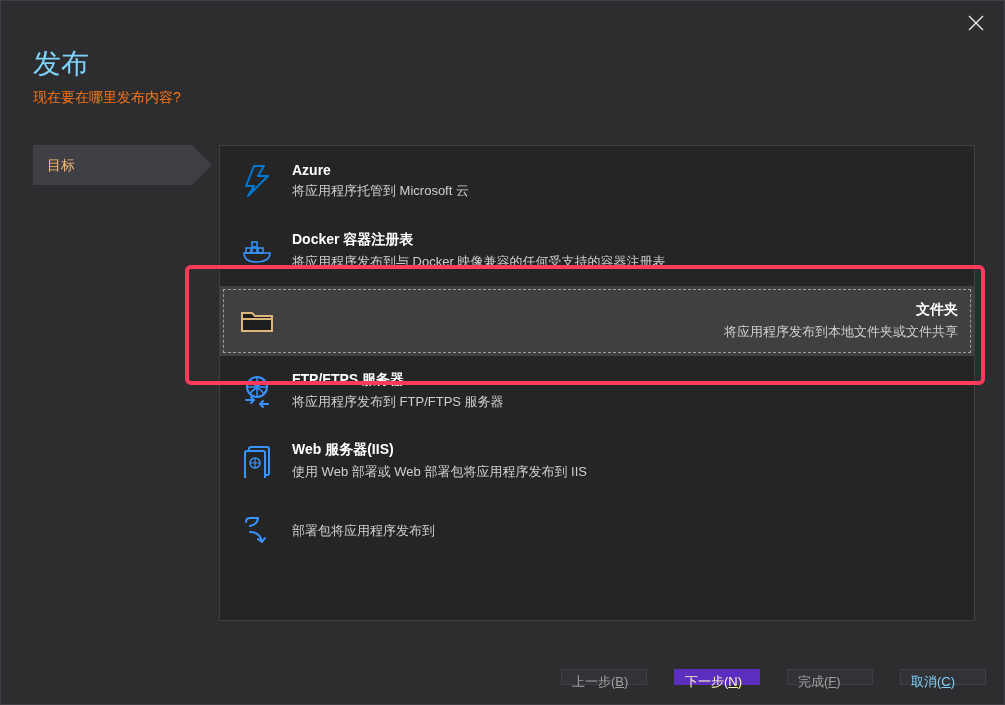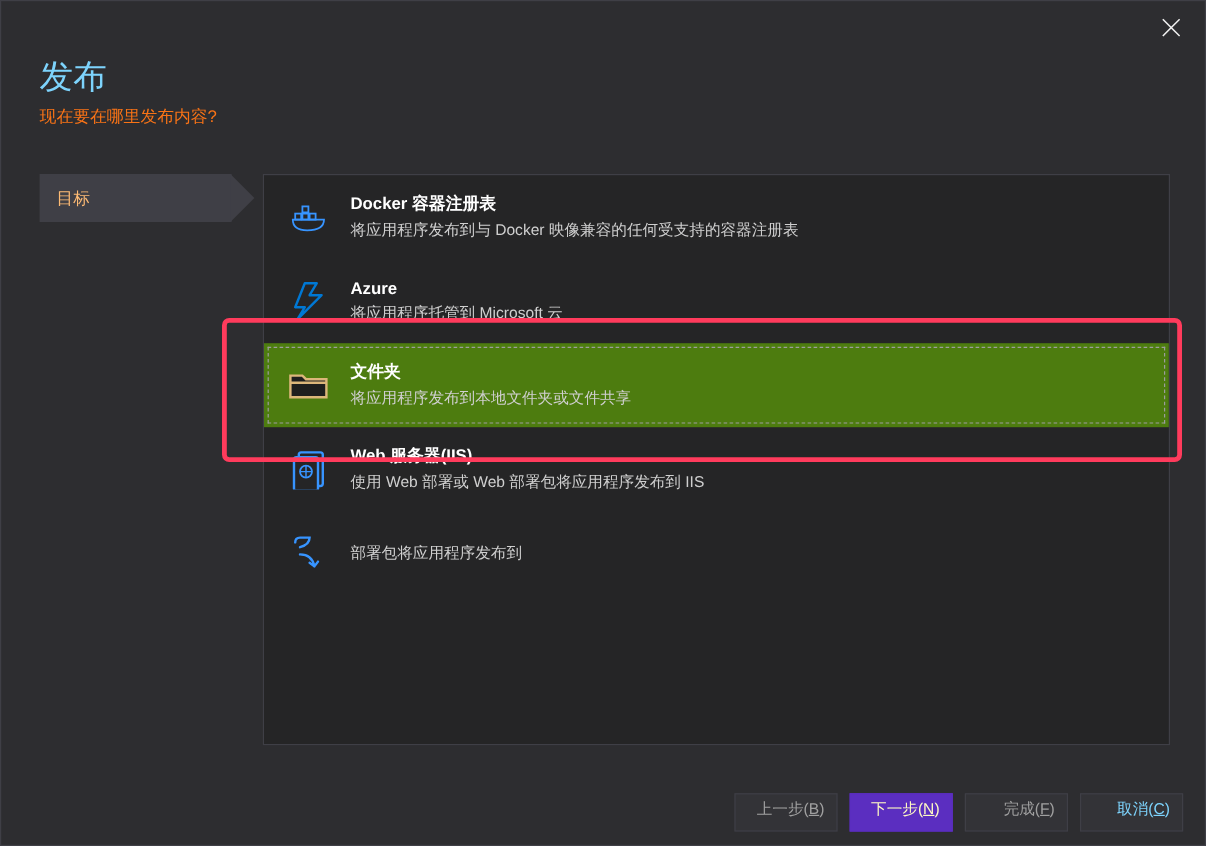--- a/index.html
+++ b/index.html
@@ -103,23 +103,24 @@
     font-size: 14px;
     font-weight: 600;
     color: #ffffff;
     margin-bottom: 4px;
   }
   .opt-desc {
     font-size: 13px;
     color: #cfcfcf;
   }
   .option.selected {
-    background: #4d7c0f;
+    background: #404040;
     outline: 1px dashed #9d9d9d;
     outline-offset: -4px;
+    text-align: right;
   }
 
   .highlight-rect {
     position: absolute;
     border: 4px solid #ff3b5c;
     border-radius: 6px;
     pointer-events: none;
     left: 184px;
     top: 264px;
     width: 800px;
@@ -134,29 +135,30 @@
     bottom: 0;
     height: 54px;
     display: flex;
     align-items: center;
     justify-content: flex-end;
     padding-right: 18px;
     gap: 10px;
   }
   .btn {
     min-width: 86px;
-    height: 32px;
+    height: 16px;
     line-height: 24px;
     font-size: 13px;
     padding: 0 10px;
-    text-align: right;
+    text-align: left;
     border: 1px solid #3f3f46;
     background: #333337;
     color: #a0a0a0;
     cursor: default;
+    margin-left: 17px;
   }
   .btn.enabled {
     color: #7dd3fc;
     cursor: pointer;
   }
   .btn.primary {
     background: #5b2ec0;
     border-color: #5b2ec0;
     color: #fef9c3;
     cursor: pointer;
@@ -176,62 +178,76 @@
   </div>
 
   <div class="title">发布</div>
   <div class="subtitle">现在要在哪里发布内容?</div>
 
   <div class="sidebar">
     <div class="step active">目标</div>
   </div>
 
   <div class="panel">
+
+    <div class="option">
+      <div class="icon-wrap">
+        <svg width="34" height="34" viewBox="0 0 34 34">
+          <path d="M14 2 L6 22 L14 22 L8 32 L28 12 L18 12 L24 2 Z" fill="none" stroke="#0078d4" stroke-width="2" stroke-linejoin="round"></path>
+        </svg>
+      </div>
+      <div class="texts">
+        <div class="opt-title">Azure</div>
+        <div class="opt-desc">将应用程序托管到 Microsoft 云</div>
+      </div>
+    </div>
 
     <div class="option">
       <div class="icon-wrap">
         <svg width="34" height="30" viewBox="0 0 34 30">
           <rect x="6" y="12" width="5" height="5" fill="none" stroke="#3794ff" stroke-width="1.5"></rect>
           <rect x="12" y="12" width="5" height="5" fill="none" stroke="#3794ff" stroke-width="1.5"></rect>
           <rect x="18" y="12" width="5" height="5" fill="none" stroke="#3794ff" stroke-width="1.5"></rect>
           <rect x="12" y="6" width="5" height="5" fill="none" stroke="#3794ff" stroke-width="1.5"></rect>
           <path d="M4 17 Q4 26 16 26 Q30 26 30 17 L4 17 Z" fill="none" stroke="#3794ff" stroke-width="1.5"></path>
         </svg>
       </div>
       <div class="texts">
         <div class="opt-title">Docker 容器注册表</div>
         <div class="opt-desc">将应用程序发布到与 Docker 映像兼容的任何受支持的容器注册表</div>
       </div>
     </div>
 
-    <div class="option">
-      <div class="icon-wrap">
-        <svg width="34" height="34" viewBox="0 0 34 34">
-          <path d="M14 2 L6 22 L14 22 L8 32 L28 12 L18 12 L24 2 Z" fill="none" stroke="#0078d4" stroke-width="2" stroke-linejoin="round"></path>
-        </svg>
-      </div>
-      <div class="texts">
-        <div class="opt-title">Azure</div>
-        <div class="opt-desc">将应用程序托管到 Microsoft 云</div>
-      </div>
-    </div>
-
     <div class="option selected">
       <div class="icon-wrap">
         <svg width="34" height="28" viewBox="0 0 34 28">
           <path d="M2 6 L2 24 L32 24 L32 9 L15 9 L12 6 Z" fill="#1e1e1e" stroke="#dcb67a" stroke-width="2"></path>
           <path d="M2 12 L32 12" stroke="#dcb67a" stroke-width="2"></path>
         </svg>
       </div>
       <div class="texts">
         <div class="opt-title">文件夹</div>
         <div class="opt-desc">将应用程序发布到本地文件夹或文件共享</div>
       </div>
     </div>
 
+    <div class="option">
+      <div class="icon-wrap">
+        <svg width="34" height="34" viewBox="0 0 34 34">
+          <circle cx="17" cy="13" r="10" fill="none" stroke="#3794ff" stroke-width="2"></circle>
+          <path d="M7 13 L27 13 M17 3 L17 23 M10 6 Q17 17 24 6 M10 20 Q17 9 24 20" fill="none" stroke="#3794ff" stroke-width="1.5"></path>
+          <path d="M6 26 L14 26 M14 26 L11 23 M14 26 L11 29" stroke="#3794ff" stroke-width="2" fill="none" stroke-linecap="round"></path>
+          <path d="M28 30 L20 30 M20 30 L23 27 M20 30 L23 33" stroke="#3794ff" stroke-width="2" fill="none" stroke-linecap="round"></path>
+        </svg>
+      </div>
+      <div class="texts">
+        <div class="opt-title">FTP/FTPS 服务器</div>
+        <div class="opt-desc">将应用程序发布到 FTP/FTPS 服务器</div>
+      </div>
+    </div>
 
     <div class="option">
       <div class="icon-wrap">
         <svg width="30" height="34" viewBox="0 0 30 34">
           <rect x="7" y="3" width="20" height="28" rx="2" fill="none" stroke="#3794ff" stroke-width="2"></rect>
           <rect x="3" y="7" width="20" height="28" rx="2" fill="#252526" stroke="#3794ff" stroke-width="2"></rect>
           <circle cx="13" cy="19" r="5" fill="none" stroke="#3794ff" stroke-width="1.5"></circle>
           <path d="M8 19 L18 19 M13 14 L13 24" stroke="#3794ff" stroke-width="1.2"></path>
         </svg>
       </div>

